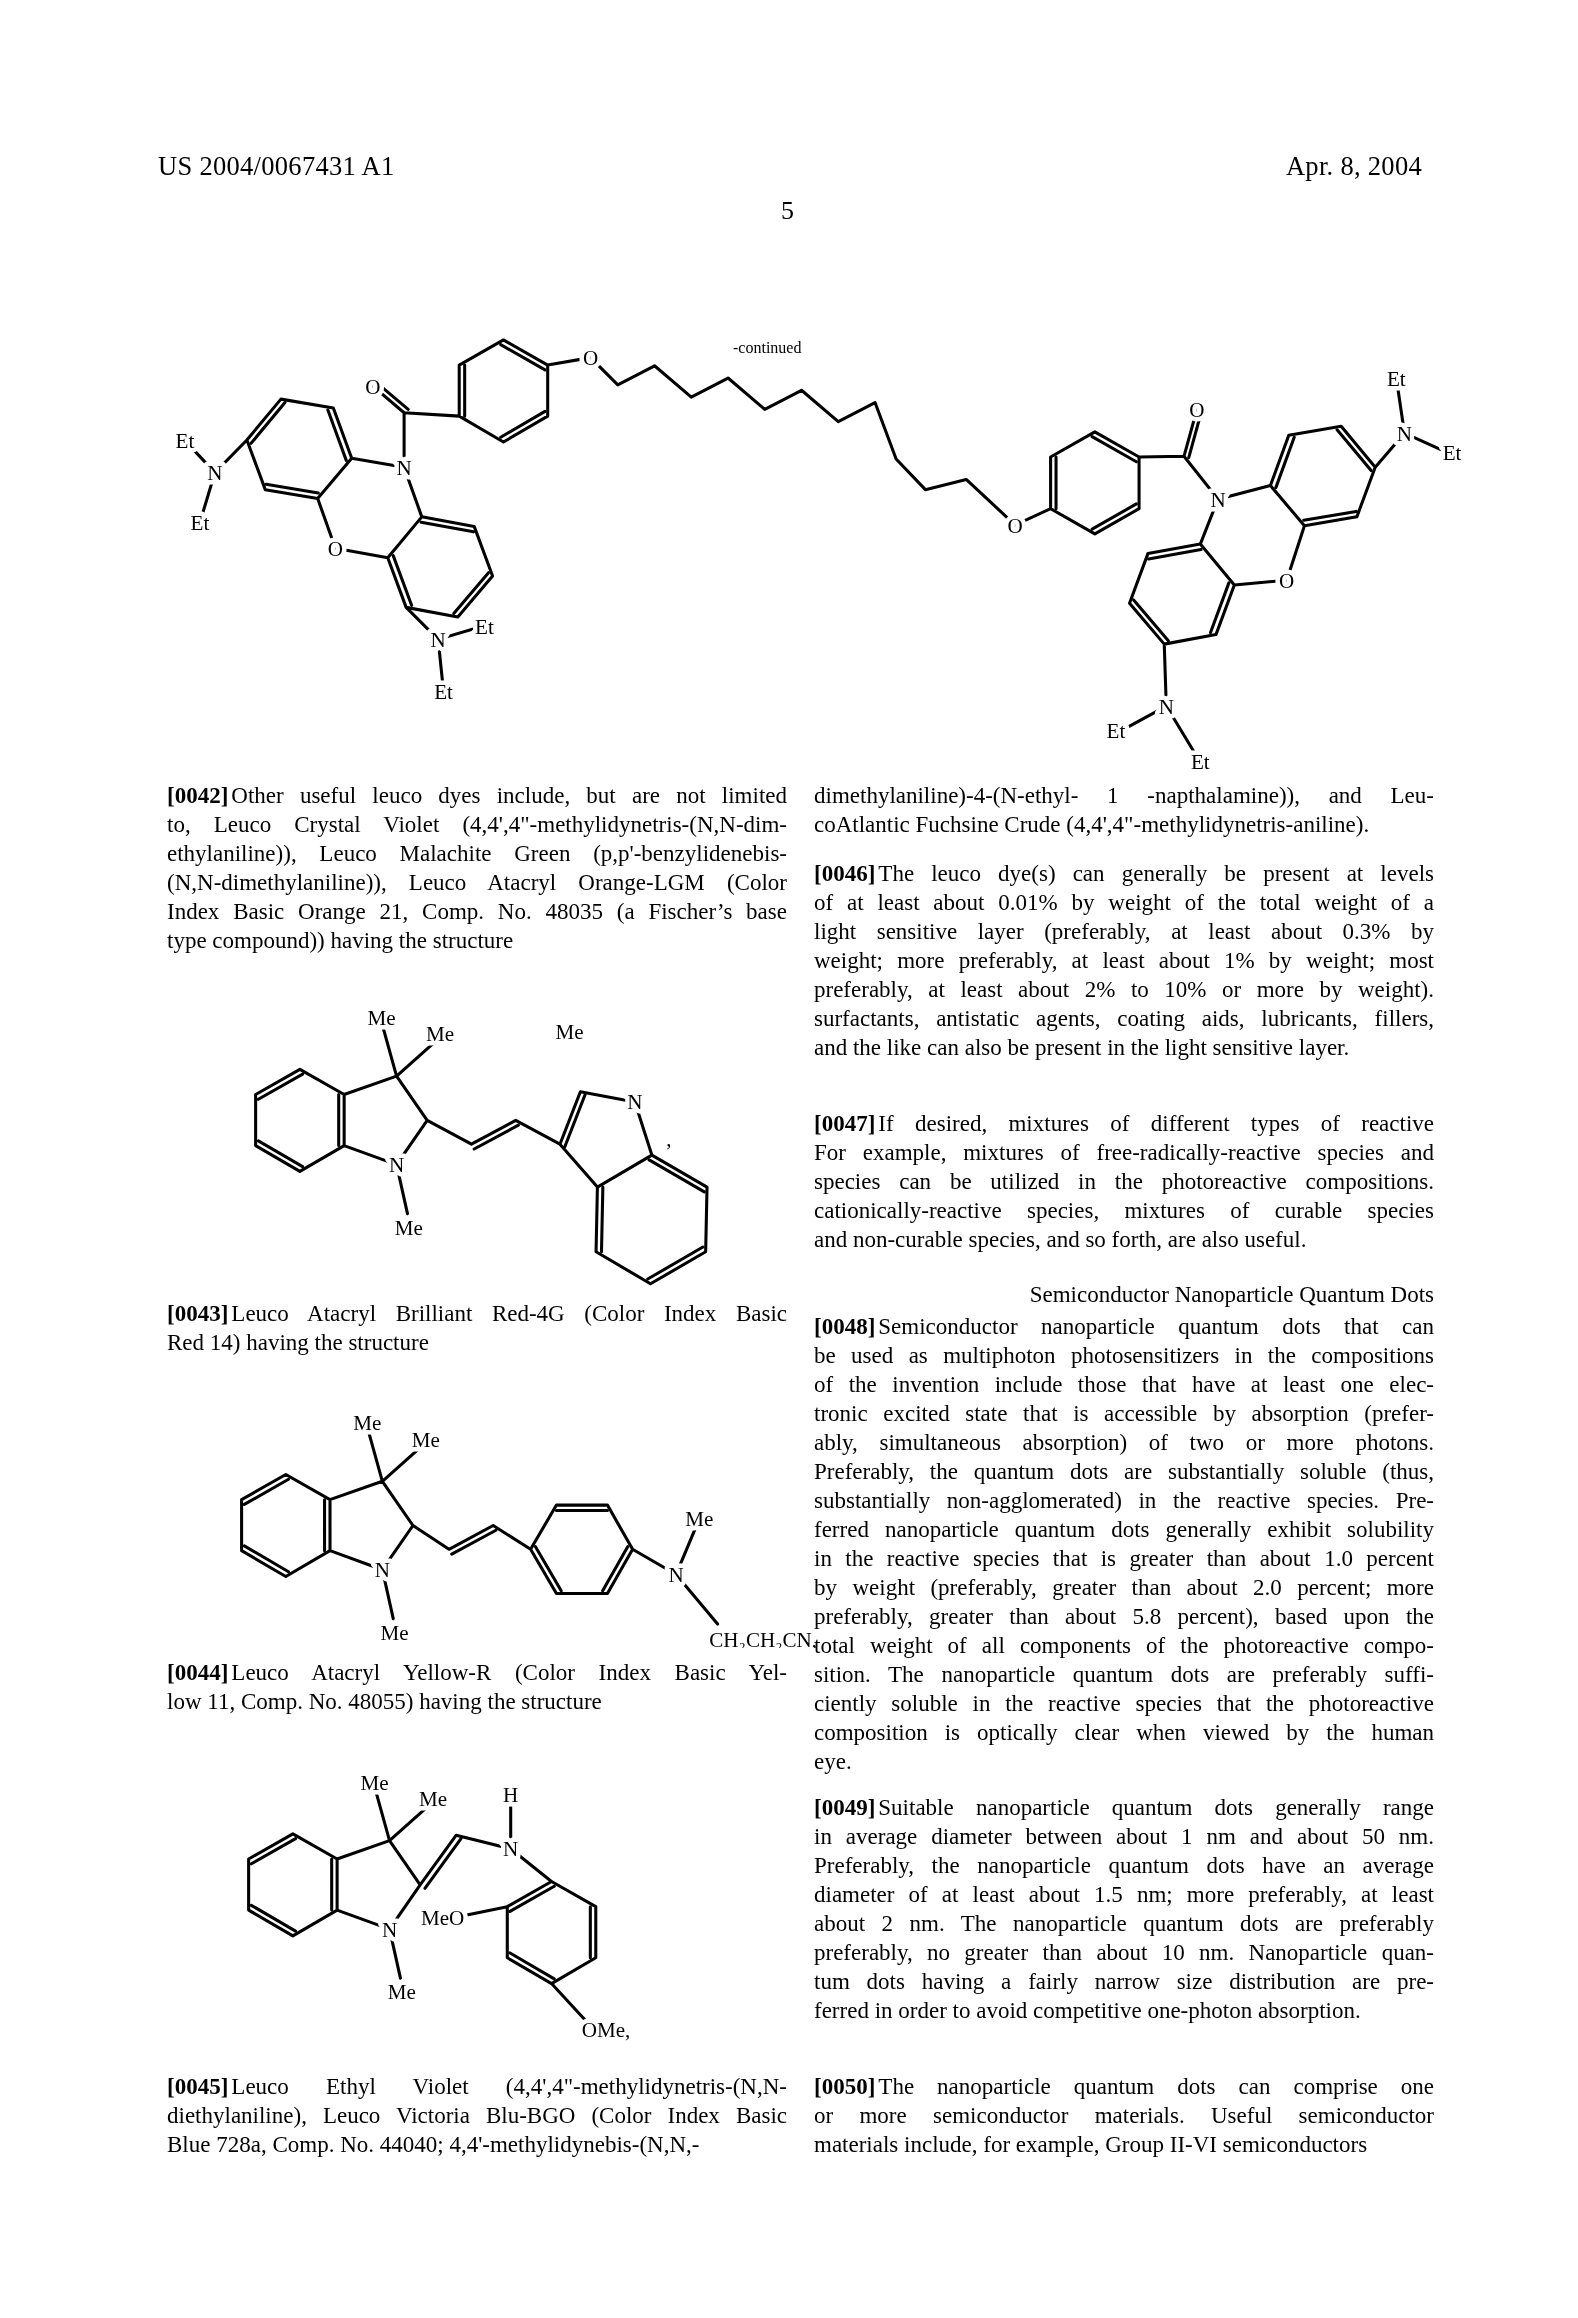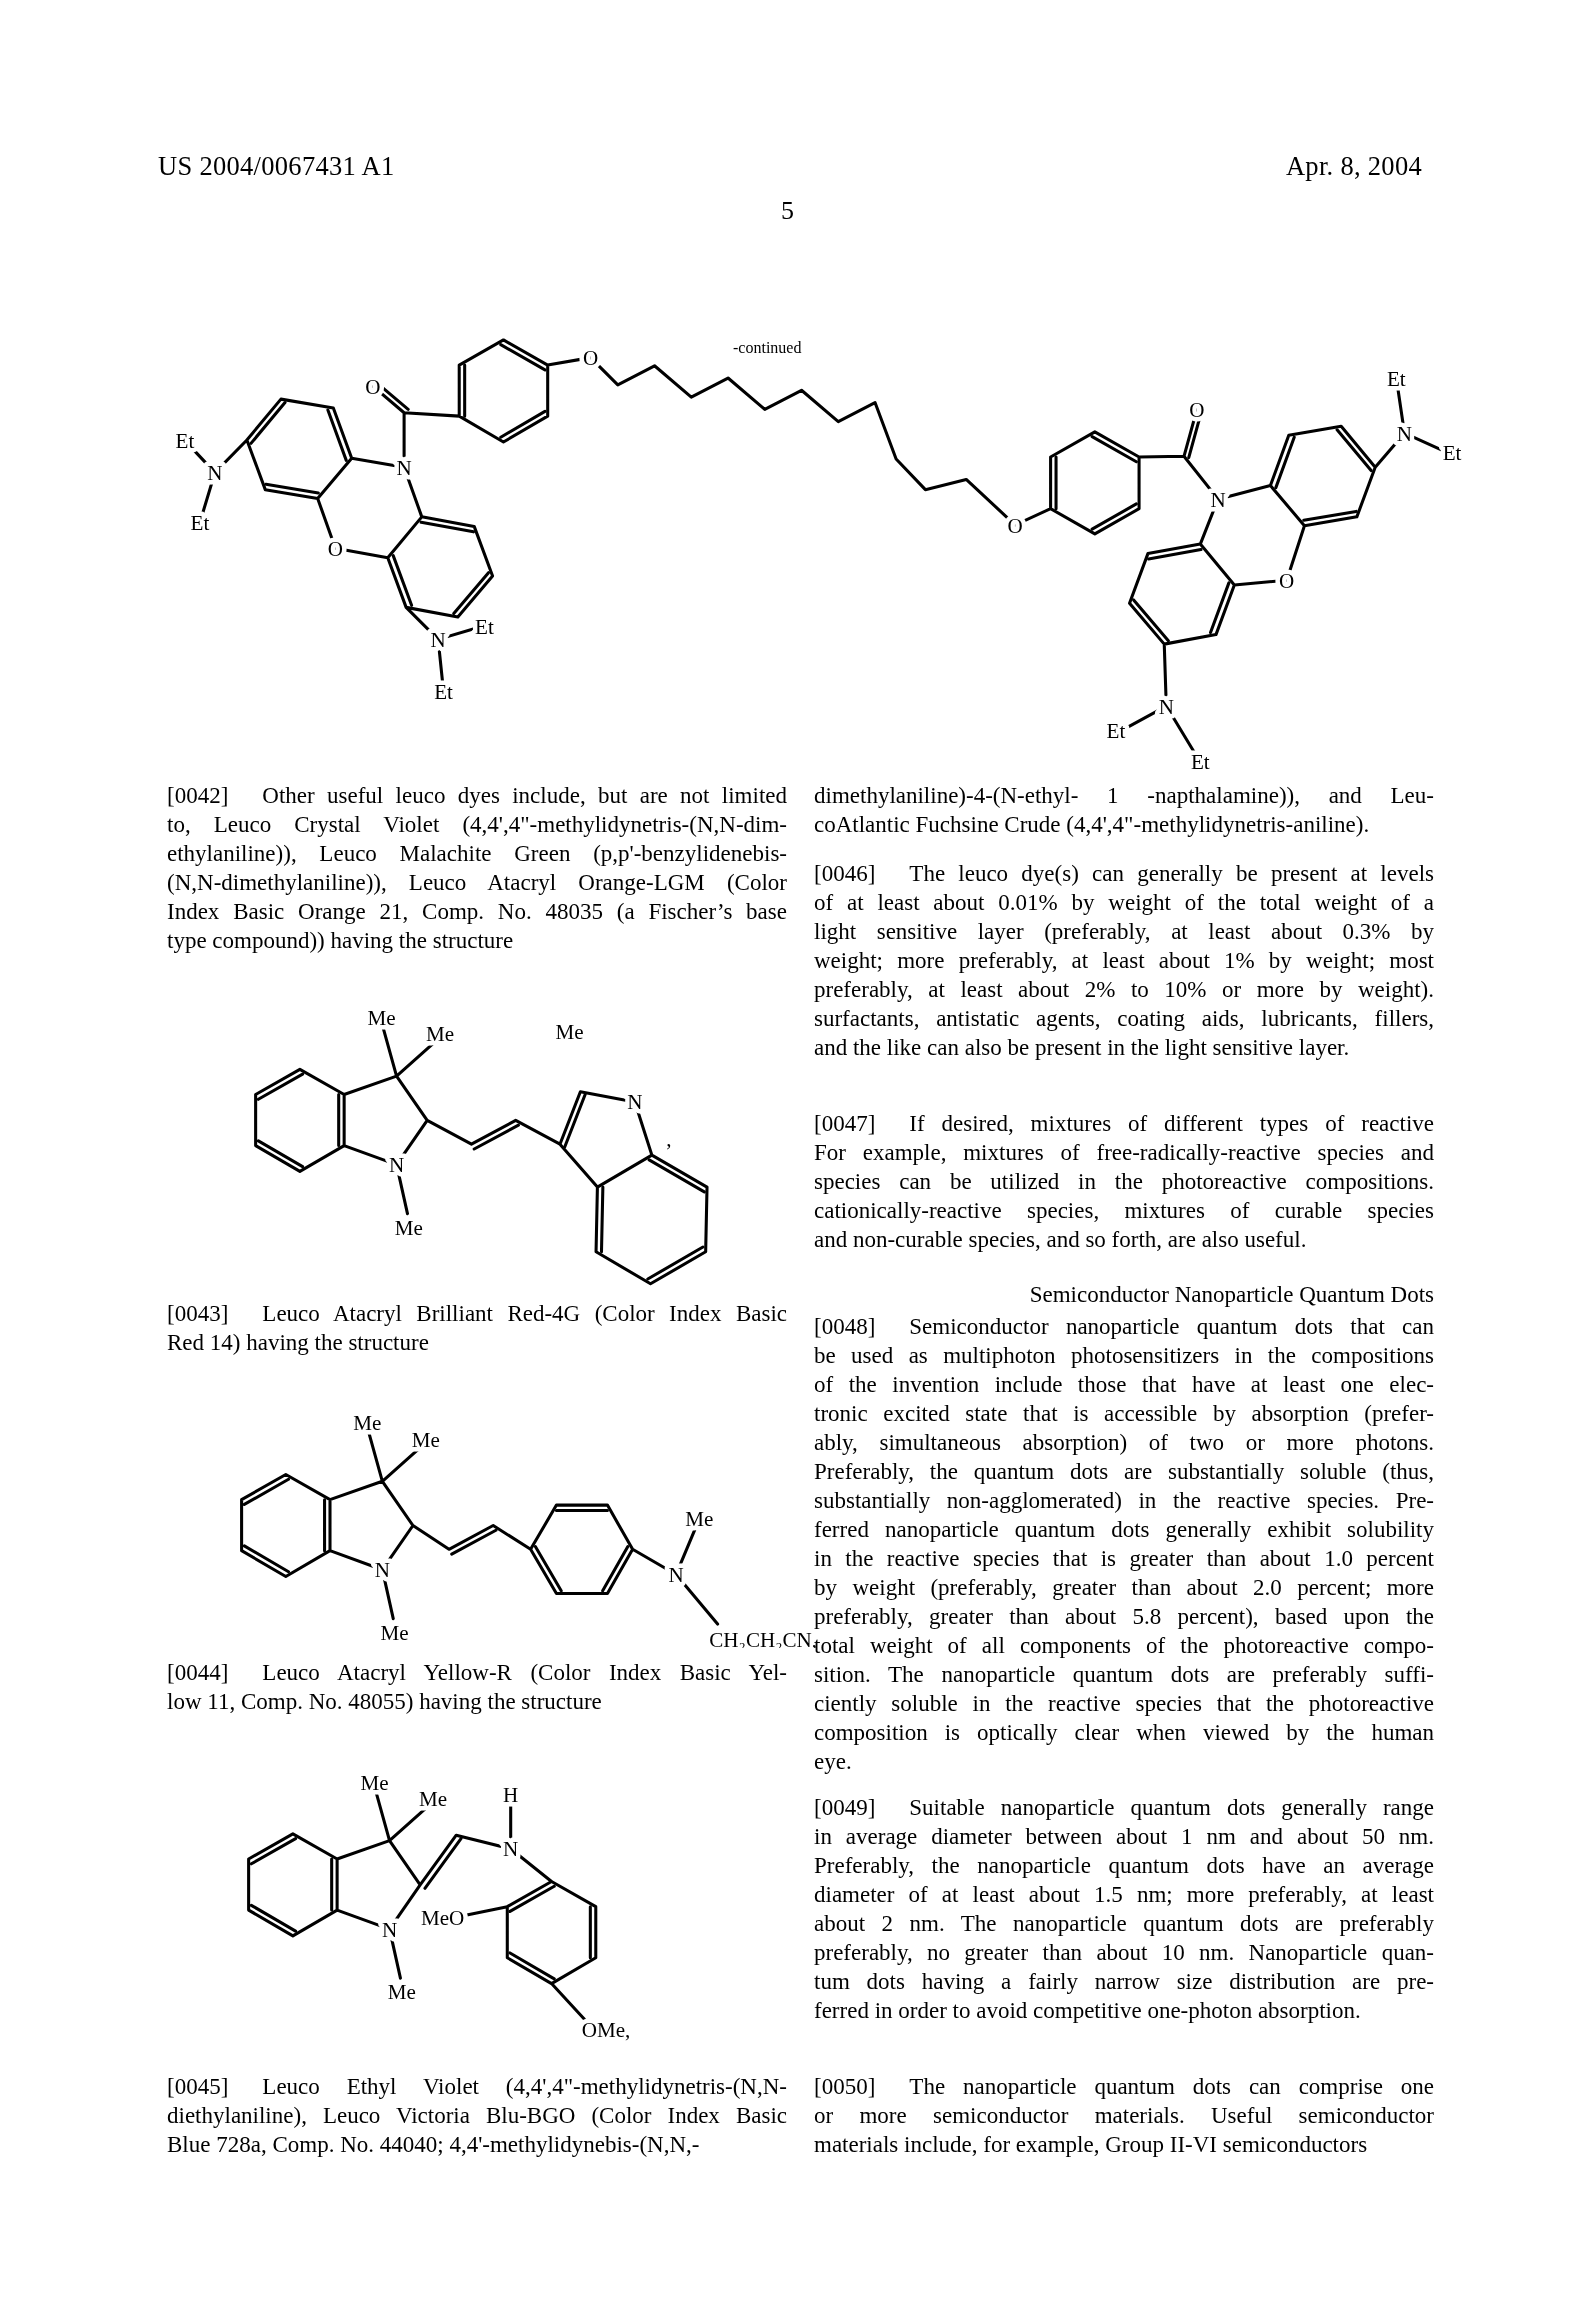--- a/index.html
+++ b/index.html
@@ -7,22 +7,22 @@
     width:1578px;height:2319px;position:relative;background:#ffffff;color:#000;
     font-family:"Liberation Serif","DejaVu Serif",serif;
   }
   .abs{position:absolute}
   .hdr{font-size:26.5px;letter-spacing:0.3px}
   .pgnum{font-size:26px}
   .contlbl{font-size:16px}
   .para{font-size:23px;line-height:29px}
   .pline{text-align:justify;text-align-last:justify}
   .para .pline:last-child{text-align-last:left}
-  .pline b{font-weight:normal}
-  .pline .rest{margin-left:34px}
+  .pline b{font-weight:bold}
+  .pline .rest{margin-left:3px}
   .sechead{font-size:23px;text-align:right;width:620px}
   svg{display:block}
   .bond{stroke:#000;stroke-width:4.5;fill:none;stroke-linecap:round;stroke-linejoin:round}
   .atom{
     font-family:"Liberation Serif","DejaVu Serif",serif;font-size:31px;text-anchor:middle;
     fill:#000;paint-order:stroke;stroke:#ffffff;stroke-width:13px;stroke-linejoin:round;
   }
 </style>
 </head>
 <body>

